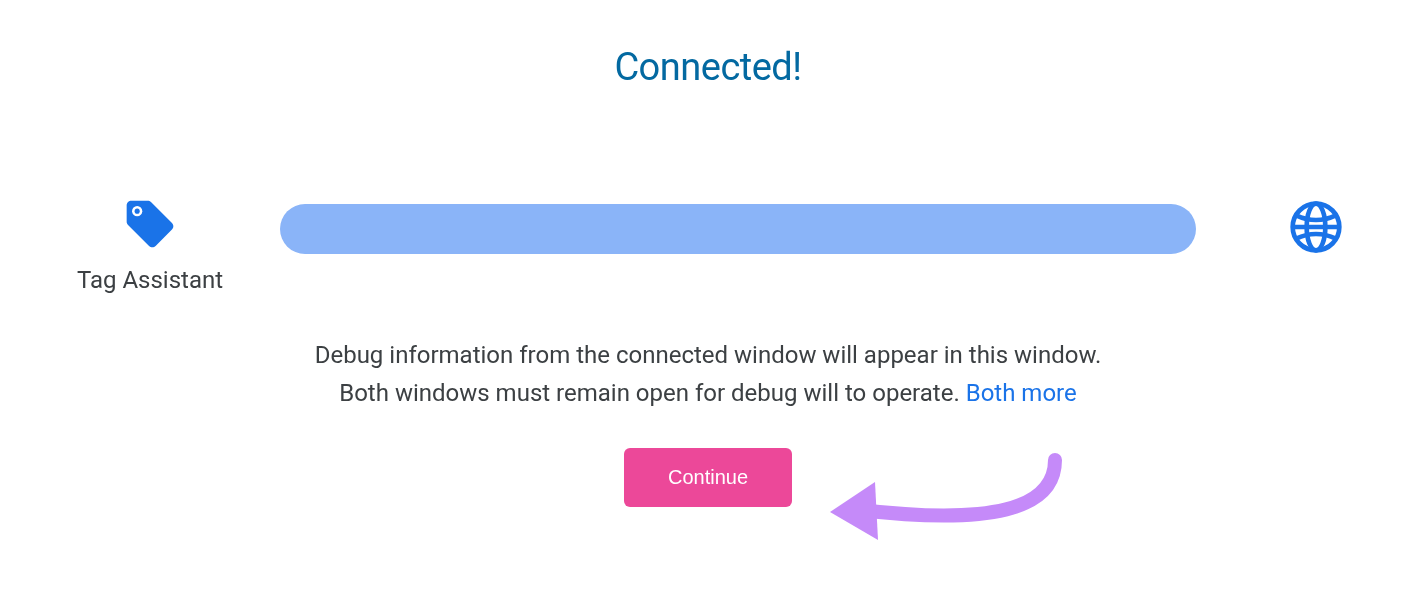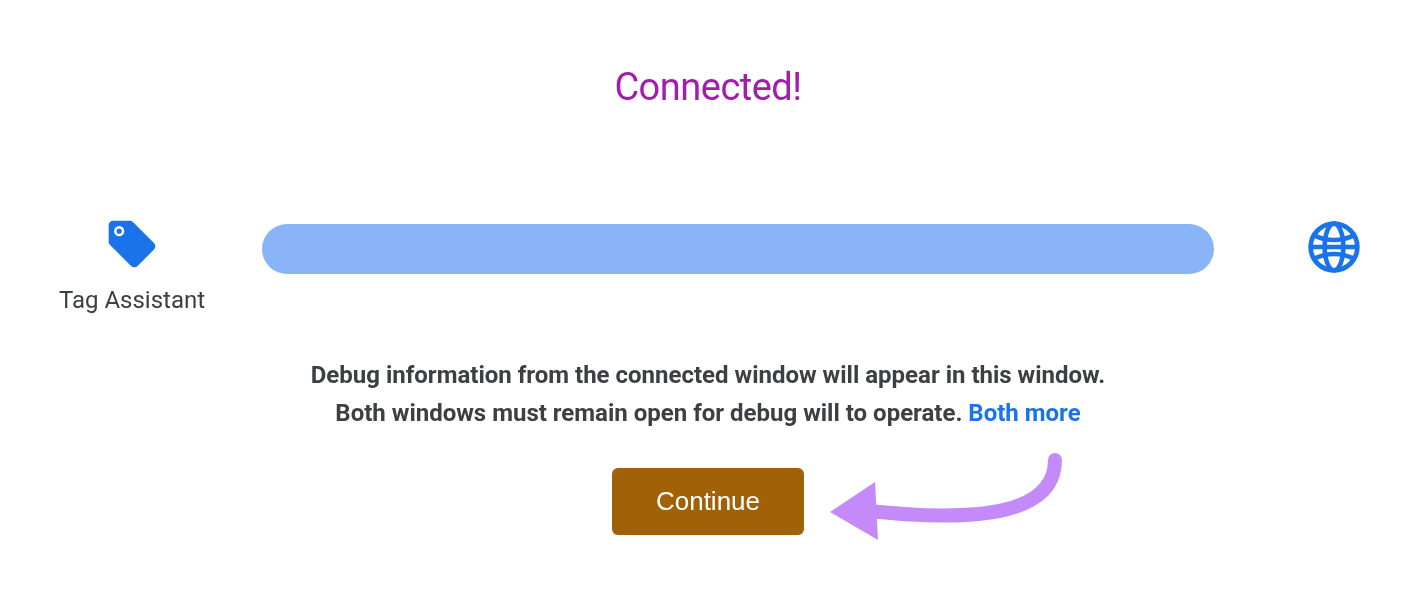--- a/index.html
+++ b/index.html
@@ -14,30 +14,29 @@
       width: 100%;
       height: 100%;
       display: flex;
       flex-direction: column;
       align-items: center;
       padding-top: 45px;
     }
     .title {
       font-size: 38px;
       font-weight: 400;
-      color: #a21caf;
+      color: #0369a1;
       letter-spacing: -0.5px;
-      margin-top: 20px;
     }
     .middle-row {
       display: flex;
       align-items: flex-start;
       width: 100%;
       margin-top: 105px;
-      padding: 0 32px;
+      padding: 0 50px;
     }
     .tag-assistant-block {
       display: flex;
       flex-direction: column;
       align-items: center;
       width: 200px;
       flex-shrink: 0;
     }
     .tag-icon-wrap {
       width: 60px;
@@ -66,35 +65,35 @@
       align-items: center;
       flex-shrink: 0;
       margin-top: 5px;
     }
     .description {
       margin-top: 42px;
       text-align: center;
       font-size: 24px;
       color: #3c4043;
       line-height: 1.6;
-      font-weight: 700;
+      font-weight: 400;
     }
     .learn-more {
       color: #1a73e8;
       cursor: pointer;
     }
     .button-row {
       margin-top: 35px;
       position: relative;
     }
     .continue-btn {
-      background: #a16207;
+      background: #ec4899;
       color: #fff;
       border: none;
-      font-size: 26px;
+      font-size: 20px;
       font-weight: 500;
       padding: 18px 44px;
       border-radius: 6px;
       cursor: pointer;
     }
     .arrow-annotation {
       position: absolute;
       left: 790px;
       top: 450px;
       width: 280px;

